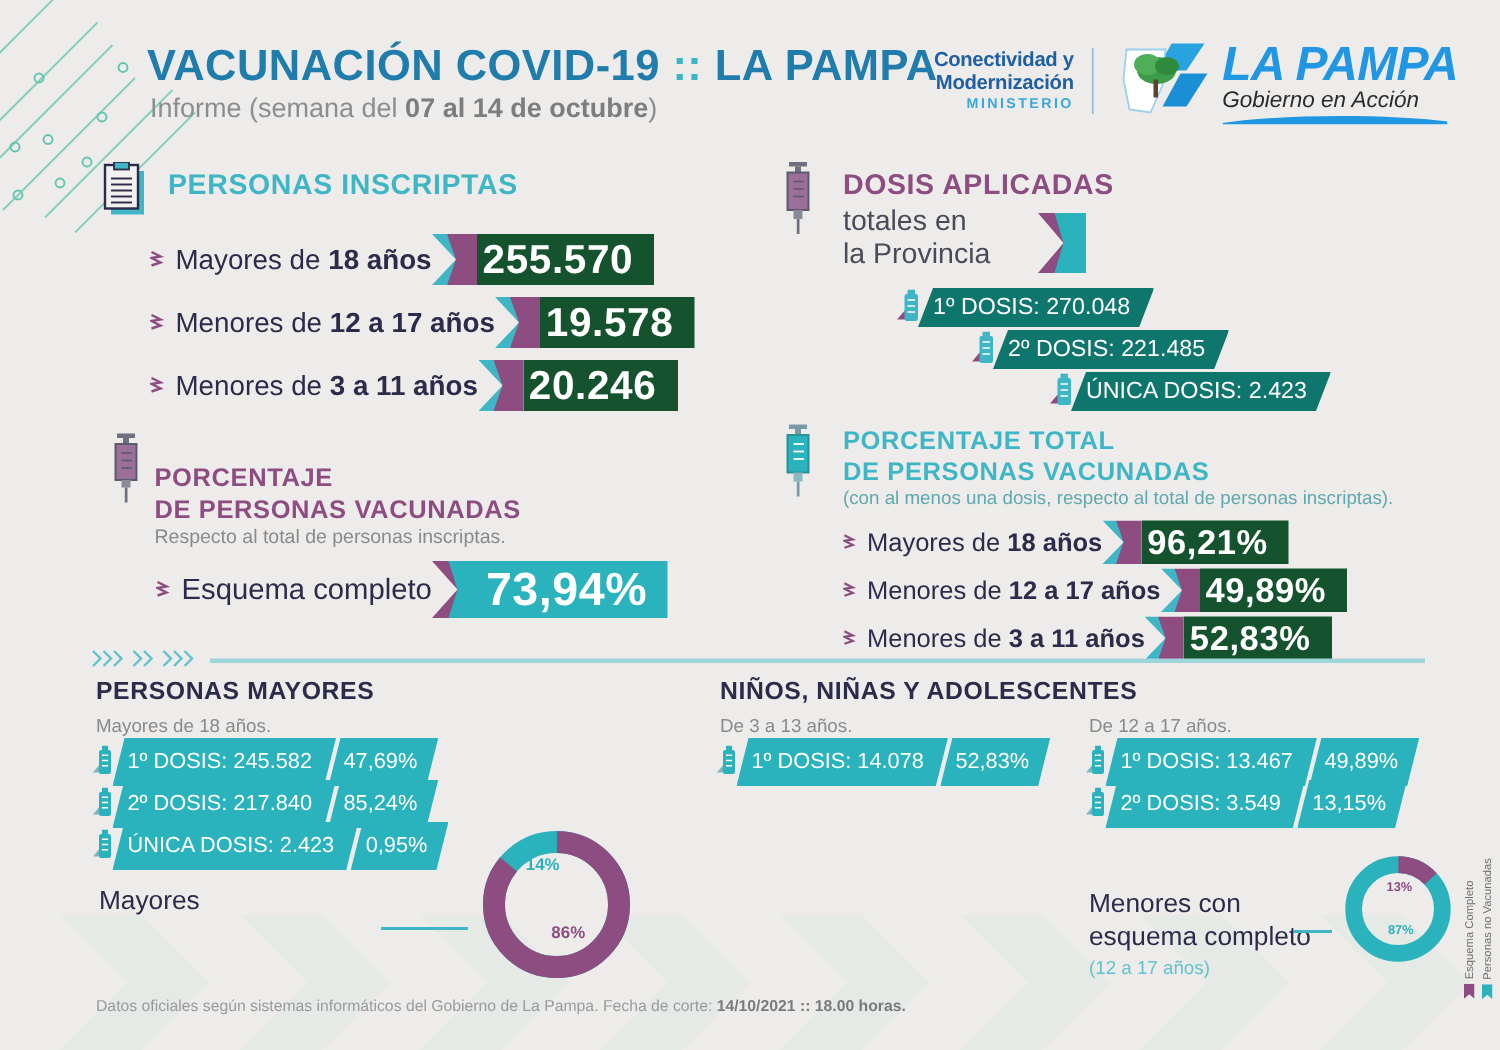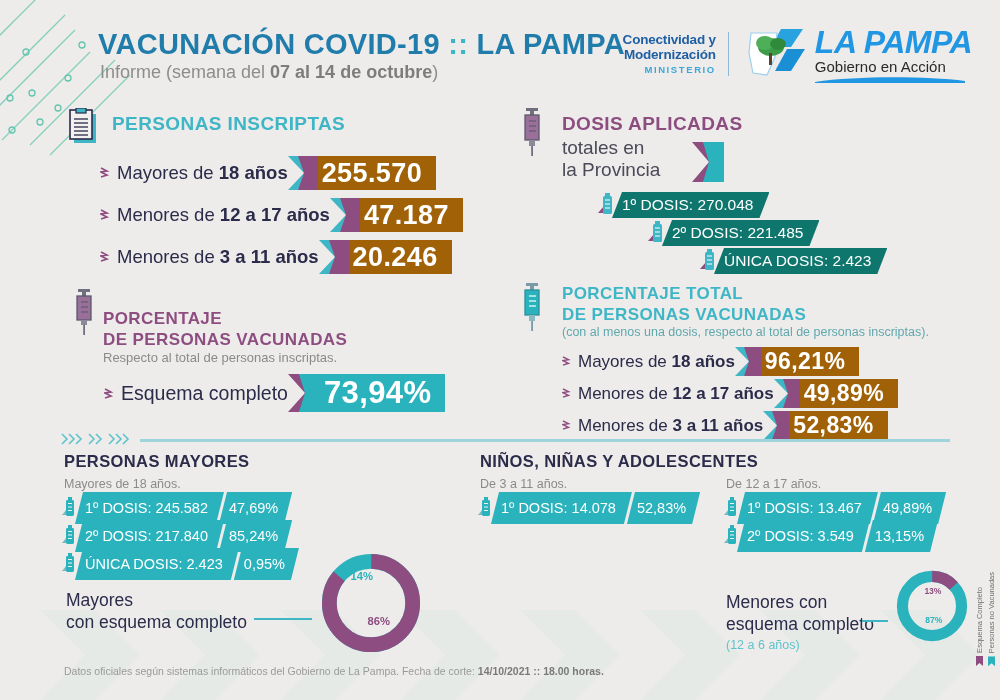--- a/index.html
+++ b/index.html
@@ -30,39 +30,39 @@
 
   
   .logo-wrap{position:absolute;right:28px;top:26px;display:flex;align-items:center;height:56px;}
   .logo-min{text-align:right;line-height:1.1;margin-right:12px;}
   .logo-min .l1,.logo-min .l2{font-size:13.5px;font-weight:bold;color:#1f5fa3;letter-spacing:-.2px;}
   .logo-min .l3{font-size:9.5px;font-weight:bold;color:#3aa7d9;letter-spacing:1.6px;margin-top:2px;}
   .logo-divider{width:1px;height:44px;background:#8fb8d6;margin-right:12px;}
   .logo-prov{display:flex;align-items:center;}
   .logo-text{margin-left:8px;line-height:1;}
   .logo-text .lp1{font-size:32px;font-weight:bold;font-style:italic;color:#2196e3;letter-spacing:-.5px;}
-  .logo-text .lp2{font-size:15px;color:#2a2a2a;margin-top:1px;}
+  .logo-text .lp2{font-size:15px;font-style:italic;color:#2a2a2a;margin-top:1px;}
 
   
   .sec-head{position:absolute;font-weight:bold;letter-spacing:.4px;}
   .sec-sub{position:absolute;}
 
   .row{position:absolute;display:flex;align-items:center;white-space:nowrap;}
   .row .lbl{font-size:18.5px;color:#2b2b4a;}
   .row .lbl b{font-weight:bold;}
   .tick{display:inline-block;margin-right:4px;}
 
   
   .band{position:relative;display:flex;align-items:center;height:34px;}
   .band .chev{position:relative;width:30px;height:34px;flex:none;}
   .band .val{
     height:34px;display:flex;align-items:center;
     padding:0 14px 0 4px;color:#fff;font-weight:bold;font-size:27px;letter-spacing:.4px;
   }
-  .band.purple .val{background:#a16207;}
+  .band.purple .val{background:#14532d;}
   .band.teal .val{background:#2bb3bd;}
 
   
   .slant{
     position:absolute;display:flex;align-items:center;height:26px;color:#fff;
     font-size:15.5px;white-space:nowrap;
   }
   .slant .sbody{
     height:26px;display:flex;align-items:center;padding:0 16px 0 10px;
     -webkit-clip-path:polygon(10px 0,100% 0,calc(100% - 10px) 100%,0 100%);
@@ -208,21 +208,21 @@
     <span class="lbl">
       <svg class="tick" width="13" height="13" viewBox="0 0 13 13">
           <path d="M1,2 L7,5 L1,6 L7,9 L1,11" stroke="#8d4d80" stroke-width="1.6" fill="none"></path>
         </svg><span>Menores de </span><b>12 a 17 años</b>
     </span>
     <span class="band purple">
       <svg class="chev" viewBox="0 0 30 34">
           <polygon points="0,0 10,0 26,17 10,34 0,34 16,17" fill="#3fb6c6"></polygon>
           <polygon points="16,17 10,34 30,34 30,0 10,0" fill="#8d4d80"></polygon>
         </svg>
-      <span class="val">47.187</span>
+      <span class="val">19.578</span>
     </span>
   </div>
 
   <div class="row" style="left:100px;top:240px">
     <span class="lbl">
       <svg class="tick" width="13" height="13" viewBox="0 0 13 13">
           <path d="M1,2 L7,5 L1,6 L7,9 L1,11" stroke="#8d4d80" stroke-width="1.6" fill="none"></path>
         </svg><span>Menores de </span><b>3 a 11 años</b>
     </span>
     <span class="band purple">
@@ -451,34 +451,33 @@
           <line x1="6" y1="13.5" x2="10" y2="13.5"></line>
         </g>
       <rect x="6" y="0" width="4" height="3" fill="#2bb3bd"></rect>
     </svg>
     <span class="p1">ÚNICA DOSIS: 2.423</span>
     <span class="p2">0,95%</span>
   </div>
 
   <div class="donut-lbl" style="left:66px;top:590px">
     <div>Mayores</div>
-    <div>con esquema completo</div>
   </div>
   <div class="leader" style="left:254px;top:618px;width:58px"></div>
 
   <svg style="position:absolute;left:316px;top:548px" width="110" height="110" viewBox="0 0 42 42">
     <circle cx="21" cy="21" r="15.915" fill="none" stroke="#2bb3bd" stroke-width="5.6"></circle>
     <circle cx="21" cy="21" r="15.915" fill="none" stroke="#8d4d80" stroke-width="5.6" stroke-dasharray="86 14" stroke-dashoffset="25" transform="rotate(0 21 21)"></circle>
     <text x="17.5" y="12.2" text-anchor="middle" font-size="4.3" font-weight="bold" fill="#2bb3bd" font-family="Liberation Sans, sans-serif">14%</text>
     <text x="24" y="29.5" text-anchor="middle" font-size="4.3" font-weight="bold" fill="#8d4d80" font-family="Liberation Sans, sans-serif">86%</text>
   </svg>
 
   <div class="sec-head" style="left:480px;top:452px;font-size:16.5px;color:#2b2b4a">NIÑOS, NIÑAS Y ADOLESCENTES</div>
 
-  <div class="sec-sub" style="left:480px;top:477px;font-size:12.5px;color:#8a8a8a">De 3 a 11 años.</div>
+  <div class="sec-sub" style="left:480px;top:477px;font-size:12.5px;color:#8a8a8a">De 3 a 13 años.</div>
   <div class="pill" style="left:478px;top:496px">
     <svg width="16" height="22" viewBox="0 0 16 22" style="margin-right:-3px;position:relative;z-index:2">
       <polygon points="0,18 5,12 5,18" fill="#7ab6bd"></polygon>
       <rect x="4" y="3" width="8" height="16" rx="1.4" fill="#2bb3bd"></rect>
       <g stroke="#fff" stroke-width=".9">
           <line x1="6" y1="6.5" x2="10" y2="6.5"></line>
           <line x1="6" y1="10" x2="10" y2="10"></line>
           <line x1="6" y1="13.5" x2="10" y2="13.5"></line>
         </g>
       <rect x="6" y="0" width="4" height="3" fill="#2bb3bd"></rect>
@@ -513,21 +512,21 @@
         </g>
       <rect x="6" y="0" width="4" height="3" fill="#2bb3bd"></rect>
     </svg>
     <span class="p1">2º DOSIS: 3.549</span>
     <span class="p2">13,15%</span>
   </div>
 
   <div class="donut-lbl" style="left:726px;top:592px">
     <div>Menores con</div>
     <div>esquema completo</div>
-    <div style="font-size:12.5px;color:#5fc3cc;margin-top:2px">(12 a 6 años)</div>
+    <div style="font-size:12.5px;color:#5fc3cc;margin-top:2px">(12 a 17 años)</div>
   </div>
   <div class="leader" style="left:862px;top:620px;width:26px"></div>
 
   <svg style="position:absolute;left:893px;top:567px" width="78" height="78" viewBox="0 0 42 42">
     <circle cx="21" cy="21" r="15.915" fill="none" stroke="#2bb3bd" stroke-width="6"></circle>
     <circle cx="21" cy="21" r="15.915" fill="none" stroke="#8d4d80" stroke-width="6" stroke-dasharray="13 87" stroke-dashoffset="25"></circle>
     <text x="21.5" y="14.5" text-anchor="middle" font-size="4.6" font-weight="bold" fill="#8d4d80" font-family="Liberation Sans, sans-serif">13%</text>
     <text x="22" y="30" text-anchor="middle" font-size="4.6" font-weight="bold" fill="#2bb3bd" font-family="Liberation Sans, sans-serif">87%</text>
   </svg>
 

